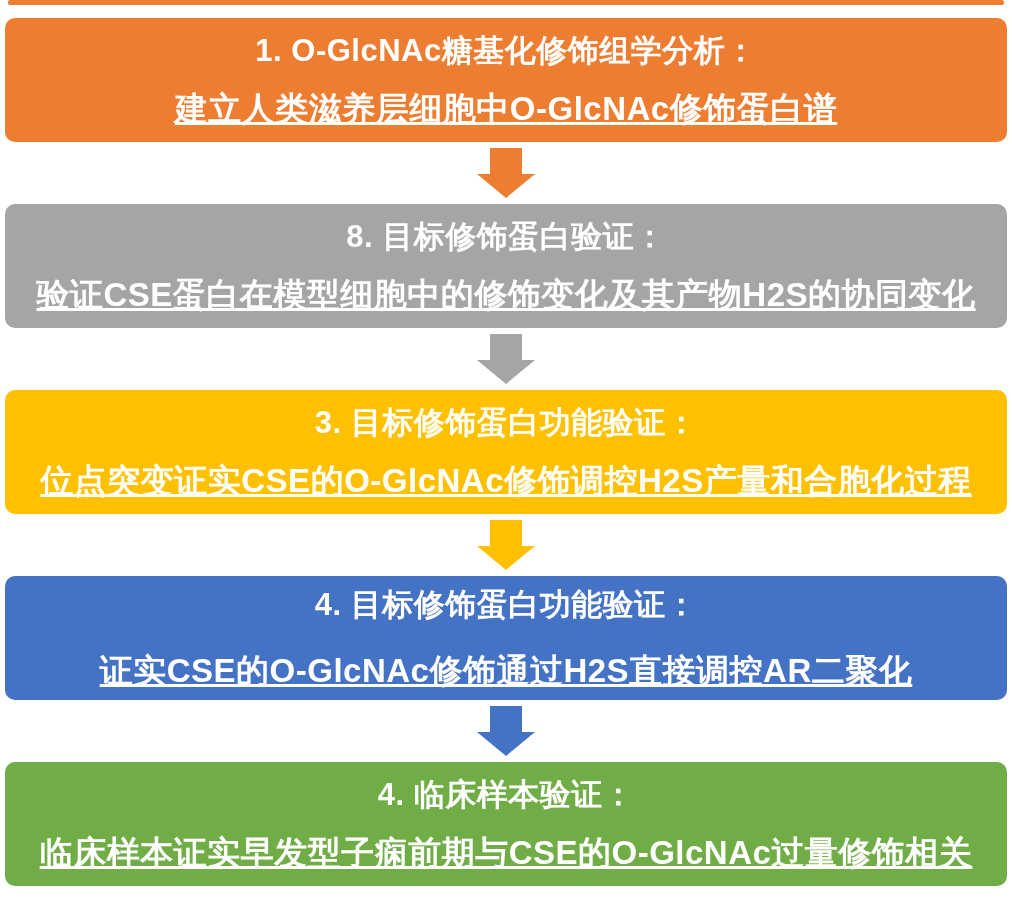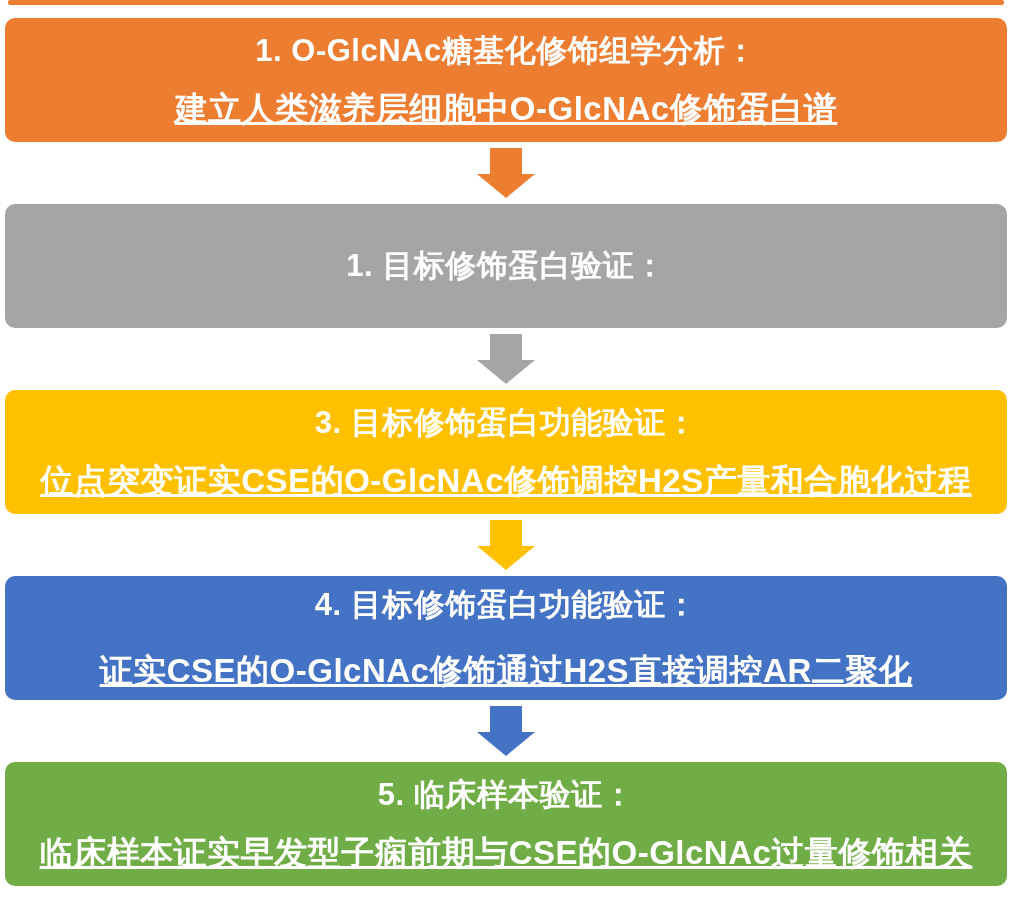--- a/index.html
+++ b/index.html
@@ -88,21 +88,22 @@
   </div>
 
   <div class="arrow-zone">
     <div class="arrow">
       <div class="stem" style="background: rgb(237, 125, 49);"></div>
       <div class="head" style="border-top-color: rgb(237, 125, 49);"></div>
     </div>
   </div>
 
   <div class="flow-box" style="background: rgb(165, 165, 165); color: rgb(255, 255, 255);">
-    <div class="line title">1. 目标修饰蛋白验证：</div>
+    <div class="line title">8. 目标修饰蛋白验证：</div>
+    <div class="line desc">验证CSE蛋白在模型细胞中的修饰变化及其产物H2S的协同变化</div>
   </div>
 
   <div class="arrow-zone">
     <div class="arrow">
       <div class="stem" style="background: rgb(165, 165, 165);"></div>
       <div class="head" style="border-top-color: rgb(165, 165, 165);"></div>
     </div>
   </div>
 
   <div class="flow-box" style="background: rgb(255, 192, 0); color: rgb(255, 255, 255); justify-content: center;">
@@ -123,17 +124,17 @@
   </div>
 
   <div class="arrow-zone">
     <div class="arrow">
       <div class="stem" style="background: rgb(68, 114, 196);"></div>
       <div class="head" style="border-top-color: rgb(68, 114, 196);"></div>
     </div>
   </div>
 
   <div class="flow-box" style="background: rgb(112, 173, 71); color: rgb(255, 255, 255);">
-    <div class="line title">5. 临床样本验证：</div>
+    <div class="line title">4. 临床样本验证：</div>
     <div class="line desc">临床样本证实早发型子痫前期与CSE的O-GlcNAc过量修饰相关</div>
   </div>
 </div>
 </div>
 
 </body></html>

